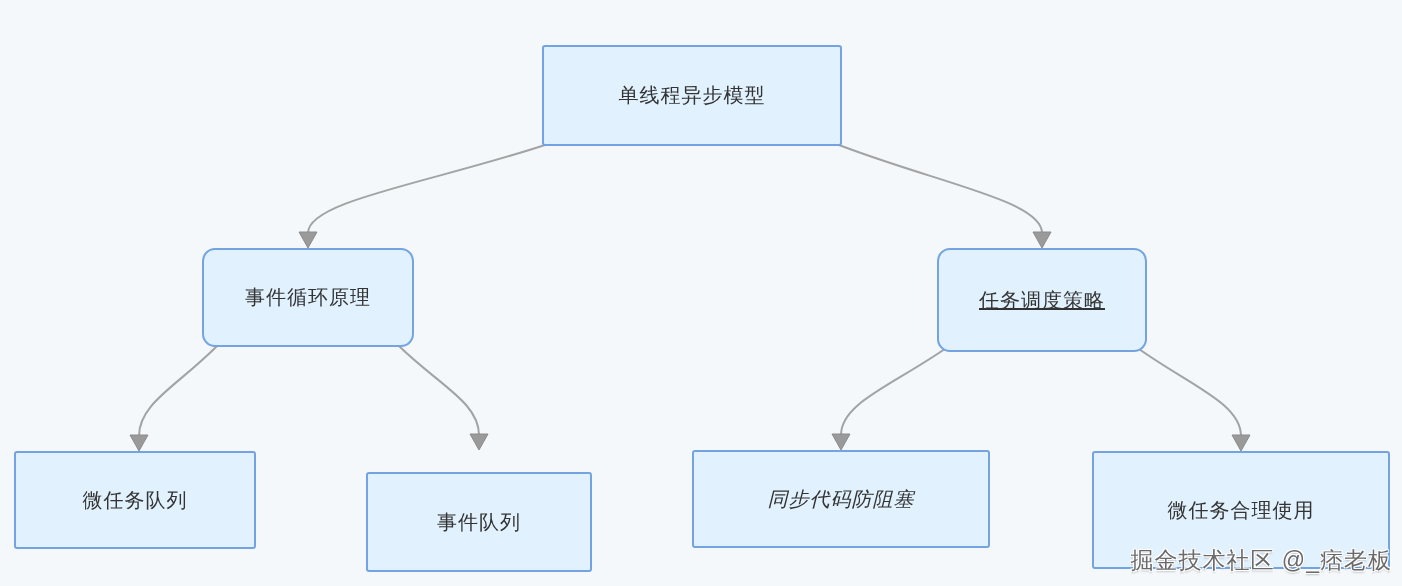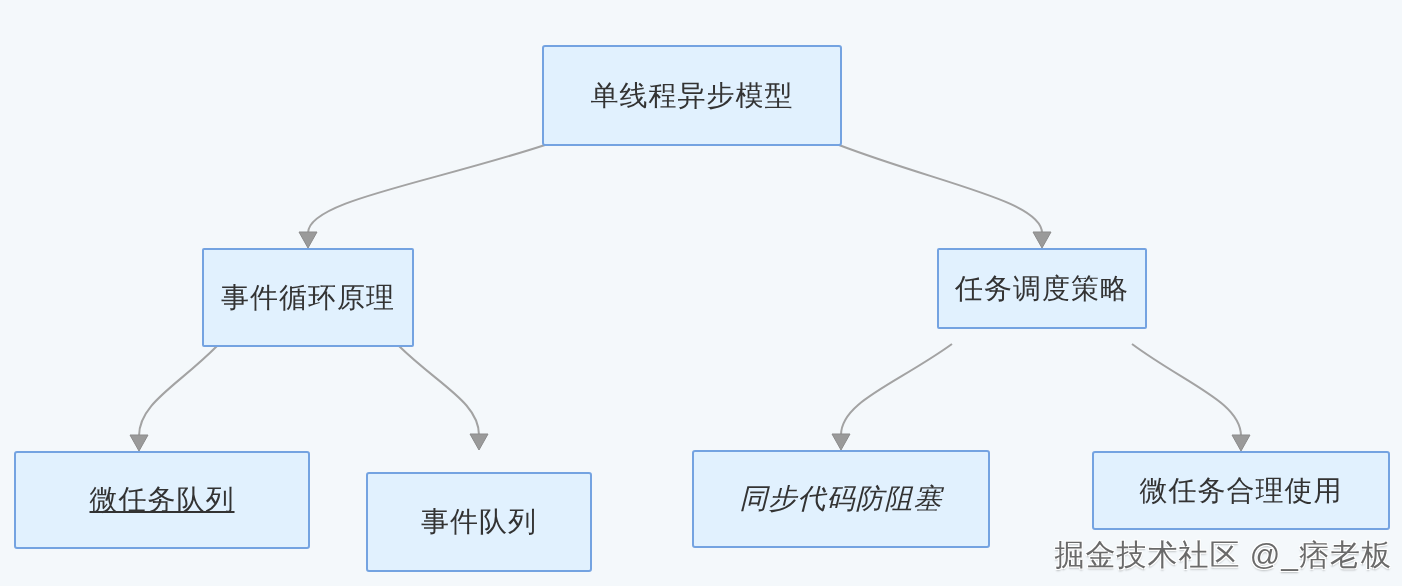--- a/index.html
+++ b/index.html
@@ -25,33 +25,33 @@
   .node {
     position: absolute;
     box-sizing: border-box;
     background: var(--node-fill, #e1f1fe);
     border: 2px solid var(--node-border, #74a3e1);
     border-radius: 3px;
     display: flex;
     align-items: center;
     justify-content: center;
     color: var(--node-text, #333333);
-    font-size: 28px;
+    font-size: 20px;
     letter-spacing: 1px;
     cursor: default;
     text-align: center;
   }
   .node.round {
-    border-radius: 2px;
+    border-radius: 13px;
   }
   .watermark {
     position: absolute;
     right: 10px;
     bottom: 10px;
-    font-size: 30px;
+    font-size: 23px;
     color: #6a6a6a;
     letter-spacing: 1px;
     text-shadow:
       -1px -1px 0 #ffffff,
        1px -1px 0 #ffffff,
       -1px  1px 0 #ffffff,
        1px  1px 0 #ffffff,
        0 2px 2px rgba(0,0,0,0.25);
     white-space: nowrap;
     margin-top: 28px;
@@ -77,34 +77,34 @@
     </svg>
 
   <div class="node" id="n-root" style="left: 542px; top: 45px; width: 300px; height: 101px;">
     <span>单线程异步模型</span>
   </div>
 
   <div class="node round" id="n-event-loop" style="left: 202px; top: 248px; width: 212px; height: 99px;">
     <span>事件循环原理</span>
   </div>
 
-  <div class="node round" id="n-task-scheduling" style="left: 937px; top: 248px; width: 210px; height: 81px;">
+  <div class="node round" id="n-task-scheduling" style="left: 937px; top: 248px; width: 210px; height: 104px; text-decoration: underline;">
     <span>任务调度策略</span>
   </div>
 
-  <div class="node" id="n-microtask-queue" style="left: 14px; top: 451px; width: 296px; height: 98px; text-decoration: underline;">
+  <div class="node" id="n-microtask-queue" style="left: 14px; top: 451px; width: 242px; height: 98px;">
     <span>微任务队列</span>
   </div>
 
   <div class="node" id="n-event-queue" style="left: 366px; top: 472px; width: 226px; height: 100px;">
     <span>事件队列</span>
   </div>
 
   <div class="node" id="n-sync-code" style="left: 692px; top: 450px; width: 298px; height: 98px; font-style: italic;">
     <span>同步代码防阻塞</span>
   </div>
 
-  <div class="node" id="n-microtask-usage" style="left: 1092px; top: 451px; width: 298px; height: 79px; font-family: Liberation Mono, monospace;">
+  <div class="node" id="n-microtask-usage" style="left: 1092px; top: 451px; width: 298px; height: 118px; font-family: Liberation Mono, monospace;">
     <span>微任务合理使用</span>
   </div>
 
   <div class="watermark">掘金技术社区 @_痞老板</div>
 </div>
 
 </body></html>

